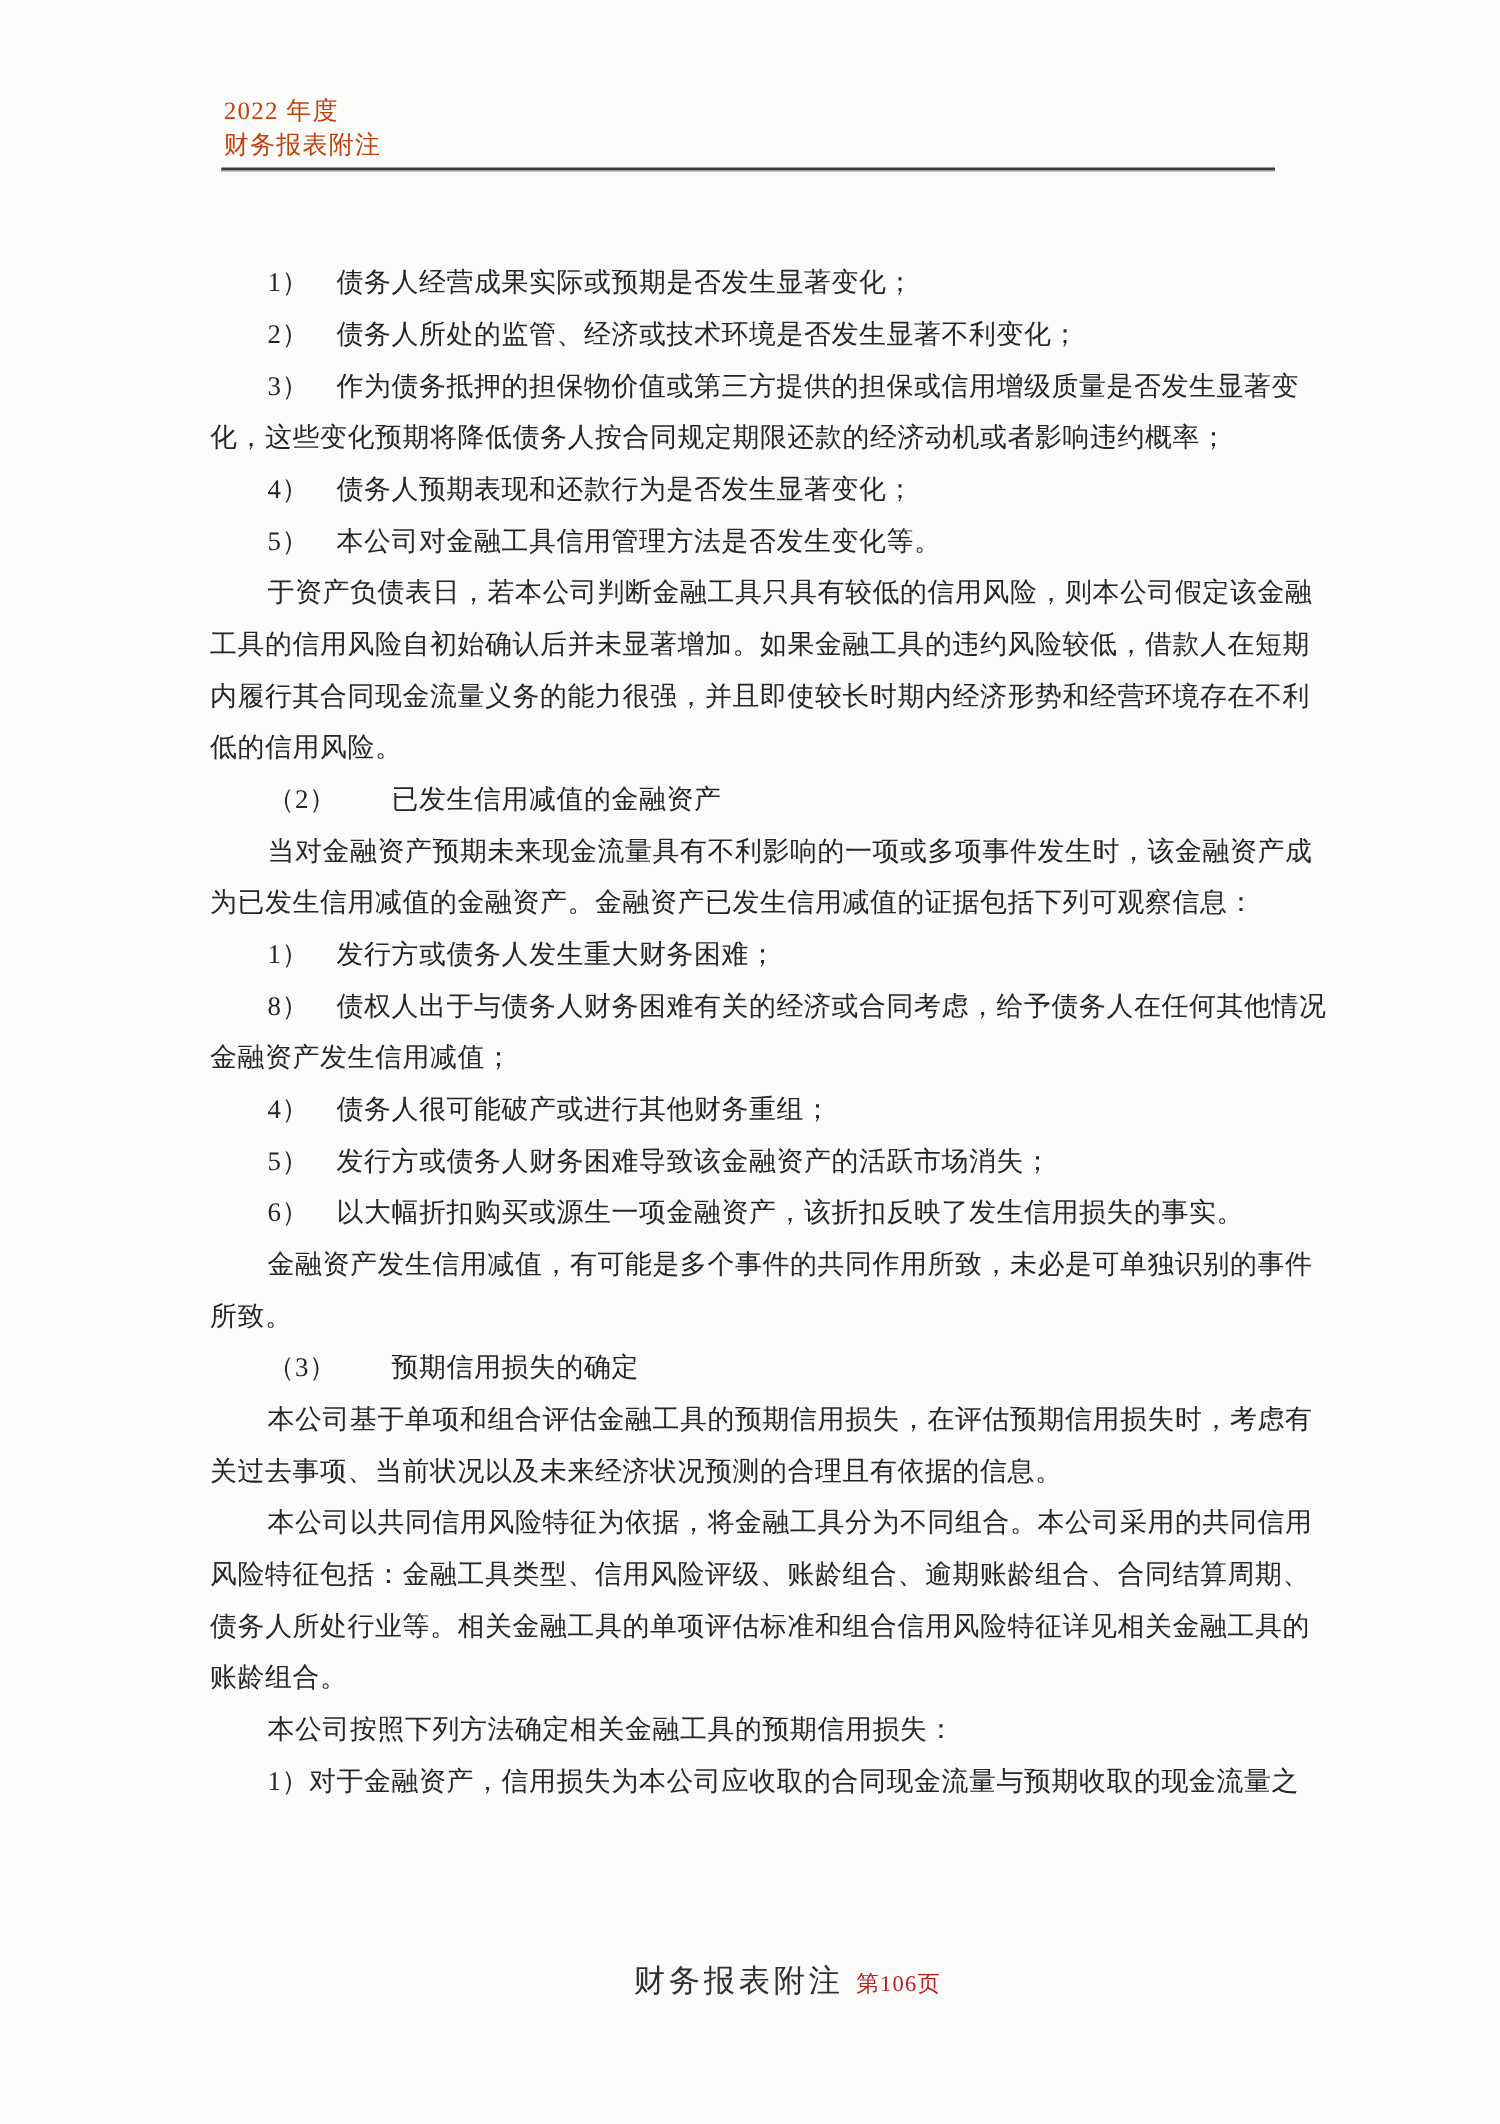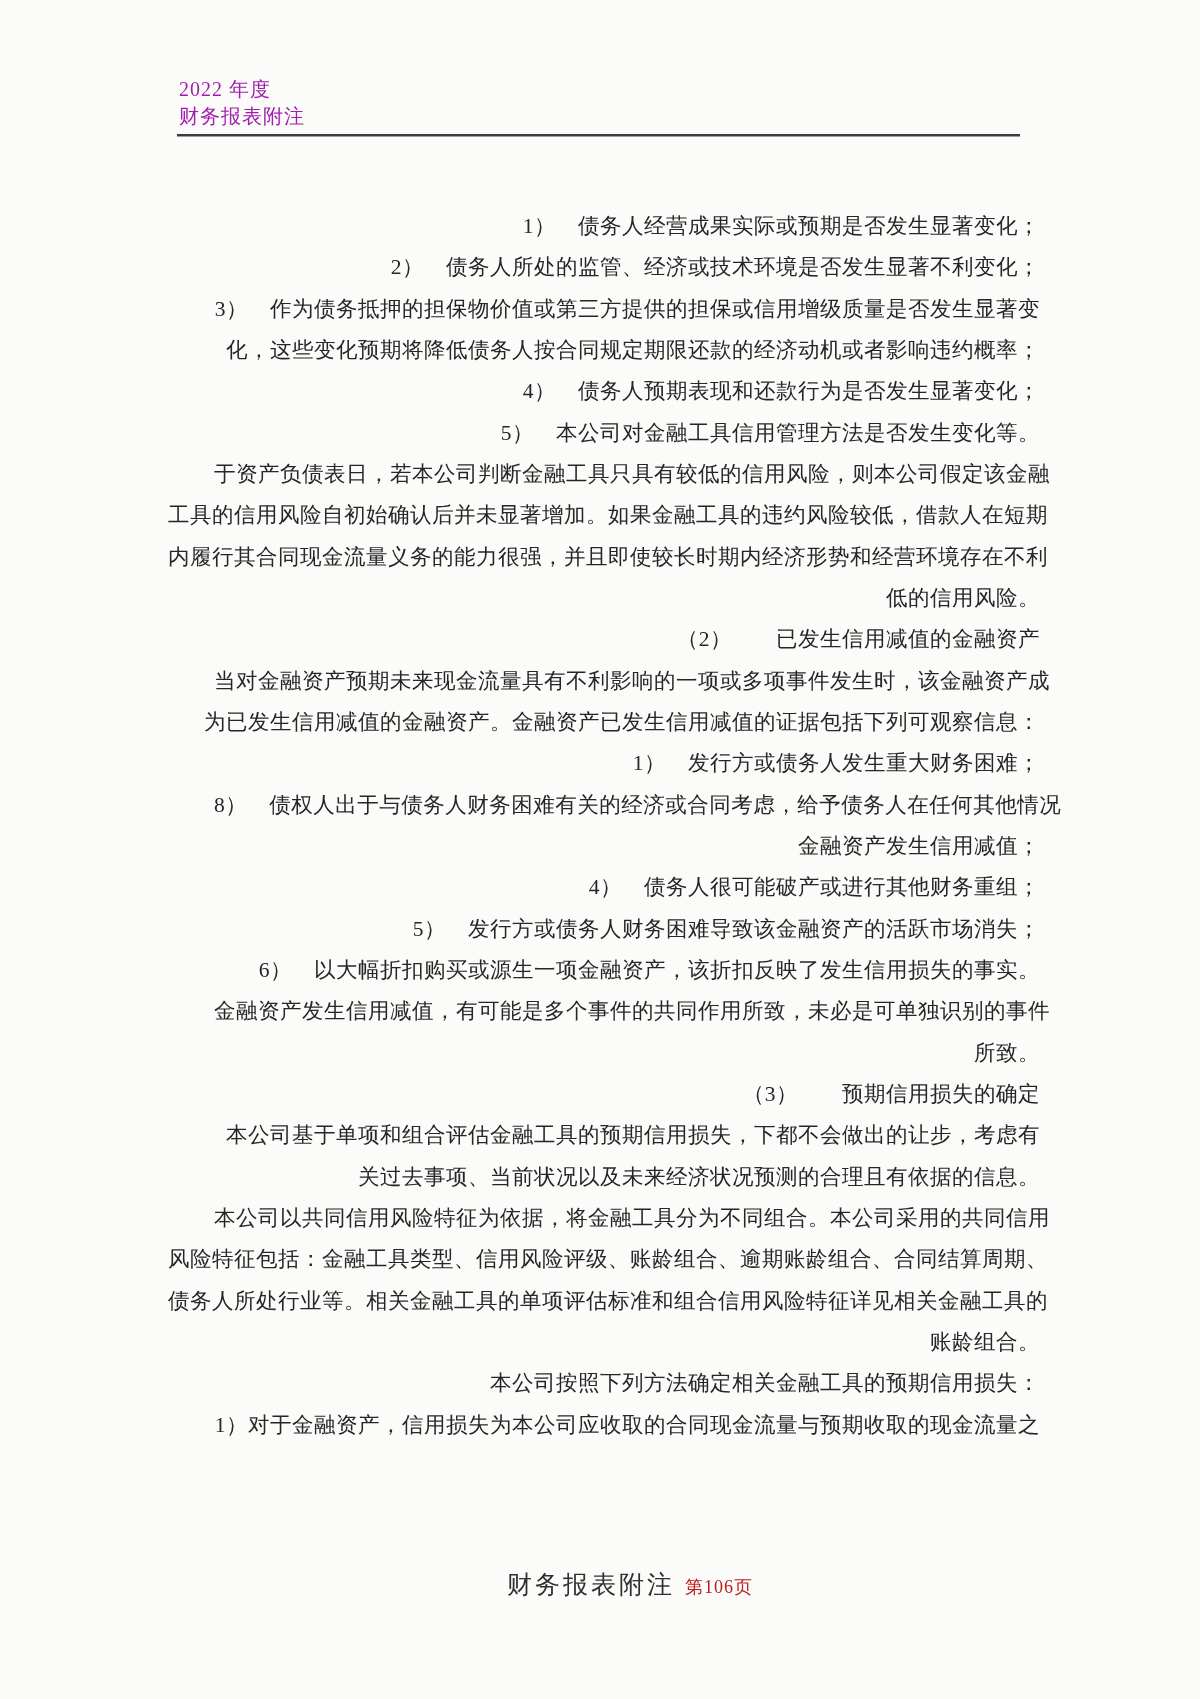--- a/index.html
+++ b/index.html
@@ -11,40 +11,39 @@
     position: relative;
     overflow: hidden;
   }
   .page {
     position: absolute; inset: 0;
   }
   
   .header {
     position: absolute; left: 179px; top: 76px;
     font-size: 20px; line-height: 27px;
-    color: #a21caf;
+    color: #c2410c;
     letter-spacing: 1px;
   }
   .header-rule {
     position: absolute; left: 177px; top: 134px;
     width: 843px; height: 2px;
     background: #3c3c3c;
     border-bottom: 1px solid #9d9d9d;
   }
   
   .body-text {
     position: absolute; left: 168px; top: 206px;
     width: 872px;
     font-size: 21.5px;
     letter-spacing: 0.5px;
   }
   .line {
     height: 41.34px; line-height: 41.34px;
     white-space: nowrap;
-    text-align: right;
   }
   .ind { text-indent: 46px; }
   
   .footer {
     position: absolute; left: 30px; top: 1568px;
     width: 1200px;
     text-align: center;
     white-space: nowrap;
   }
   .footer-title {
@@ -82,21 +81,21 @@
     <div class="line">为已发生信用减值的金融资产。金融资产已发生信用减值的证据包括下列可观察信息：</div>
     <div class="line ind">1）　发行方或债务人发生重大财务困难；</div>
     <div class="line ind">8）　债权人出于与债务人财务困难有关的经济或合同考虑，给予债务人在任何其他情况</div>
     <div class="line">金融资产发生信用减值；</div>
     <div class="line ind">4）　债务人很可能破产或进行其他财务重组；</div>
     <div class="line ind">5）　发行方或债务人财务困难导致该金融资产的活跃市场消失；</div>
     <div class="line ind">6）　以大幅折扣购买或源生一项金融资产，该折扣反映了发生信用损失的事实。</div>
     <div class="line ind">金融资产发生信用减值，有可能是多个事件的共同作用所致，未必是可单独识别的事件</div>
     <div class="line">所致。</div>
     <div class="line ind">（3）　　预期信用损失的确定</div>
-    <div class="line ind">本公司基于单项和组合评估金融工具的预期信用损失，下都不会做出的让步，考虑有</div>
+    <div class="line ind">本公司基于单项和组合评估金融工具的预期信用损失，在评估预期信用损失时，考虑有</div>
     <div class="line">关过去事项、当前状况以及未来经济状况预测的合理且有依据的信息。</div>
     <div class="line ind">本公司以共同信用风险特征为依据，将金融工具分为不同组合。本公司采用的共同信用</div>
     <div class="line">风险特征包括：金融工具类型、信用风险评级、账龄组合、逾期账龄组合、合同结算周期、</div>
     <div class="line">债务人所处行业等。相关金融工具的单项评估标准和组合信用风险特征详见相关金融工具的</div>
     <div class="line">账龄组合。</div>
     <div class="line ind">本公司按照下列方法确定相关金融工具的预期信用损失：</div>
     <div class="line ind">1）对于金融资产，信用损失为本公司应收取的合同现金流量与预期收取的现金流量之</div>
   </div>
 
   <div class="footer">

